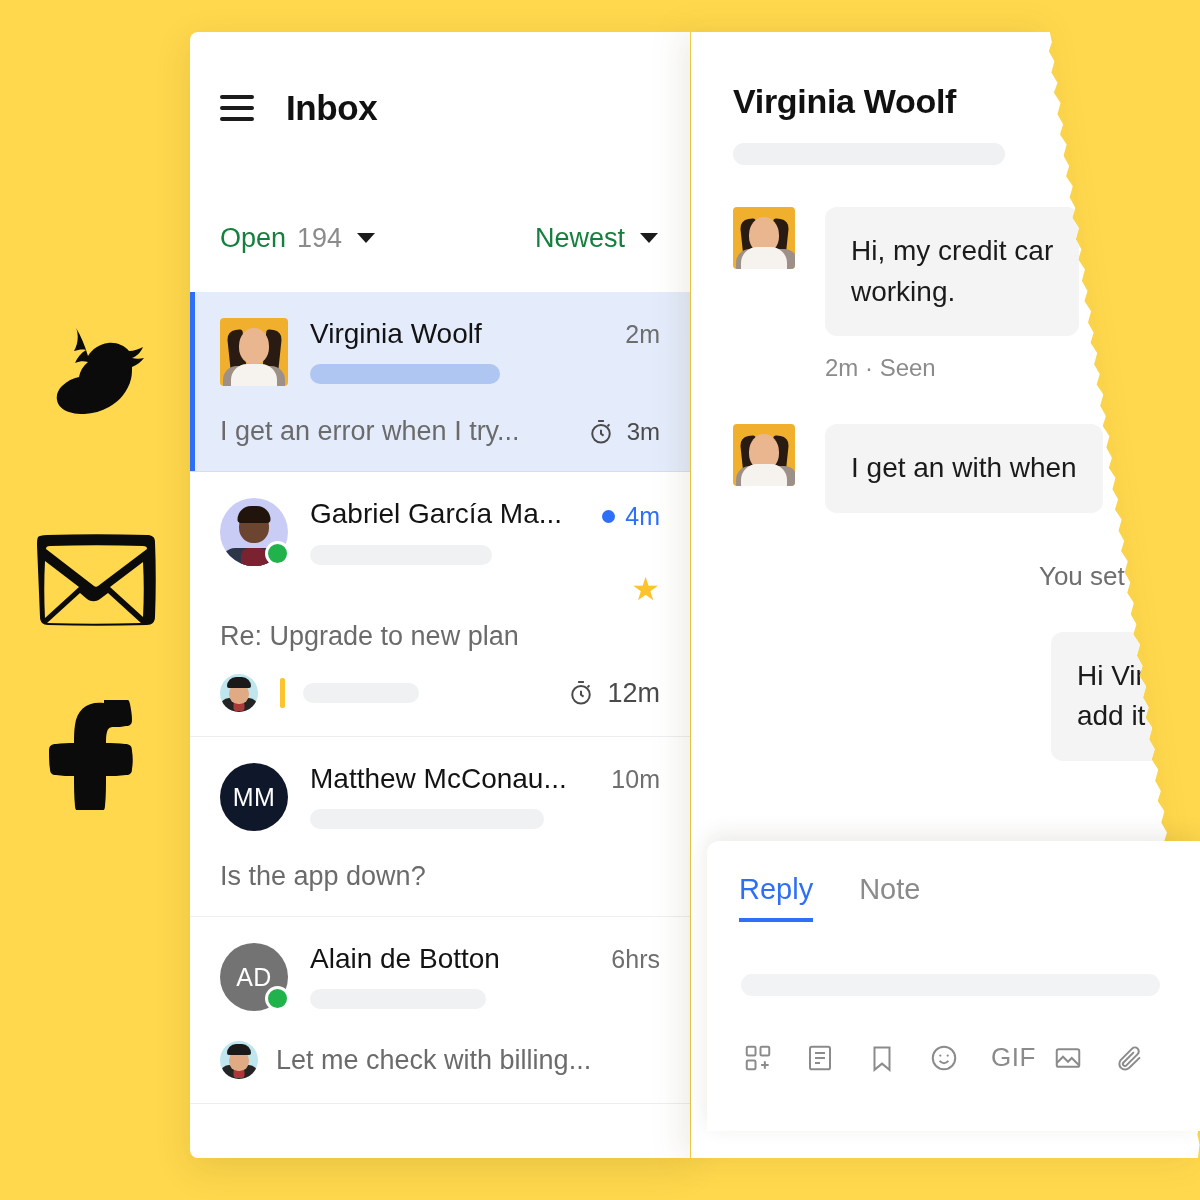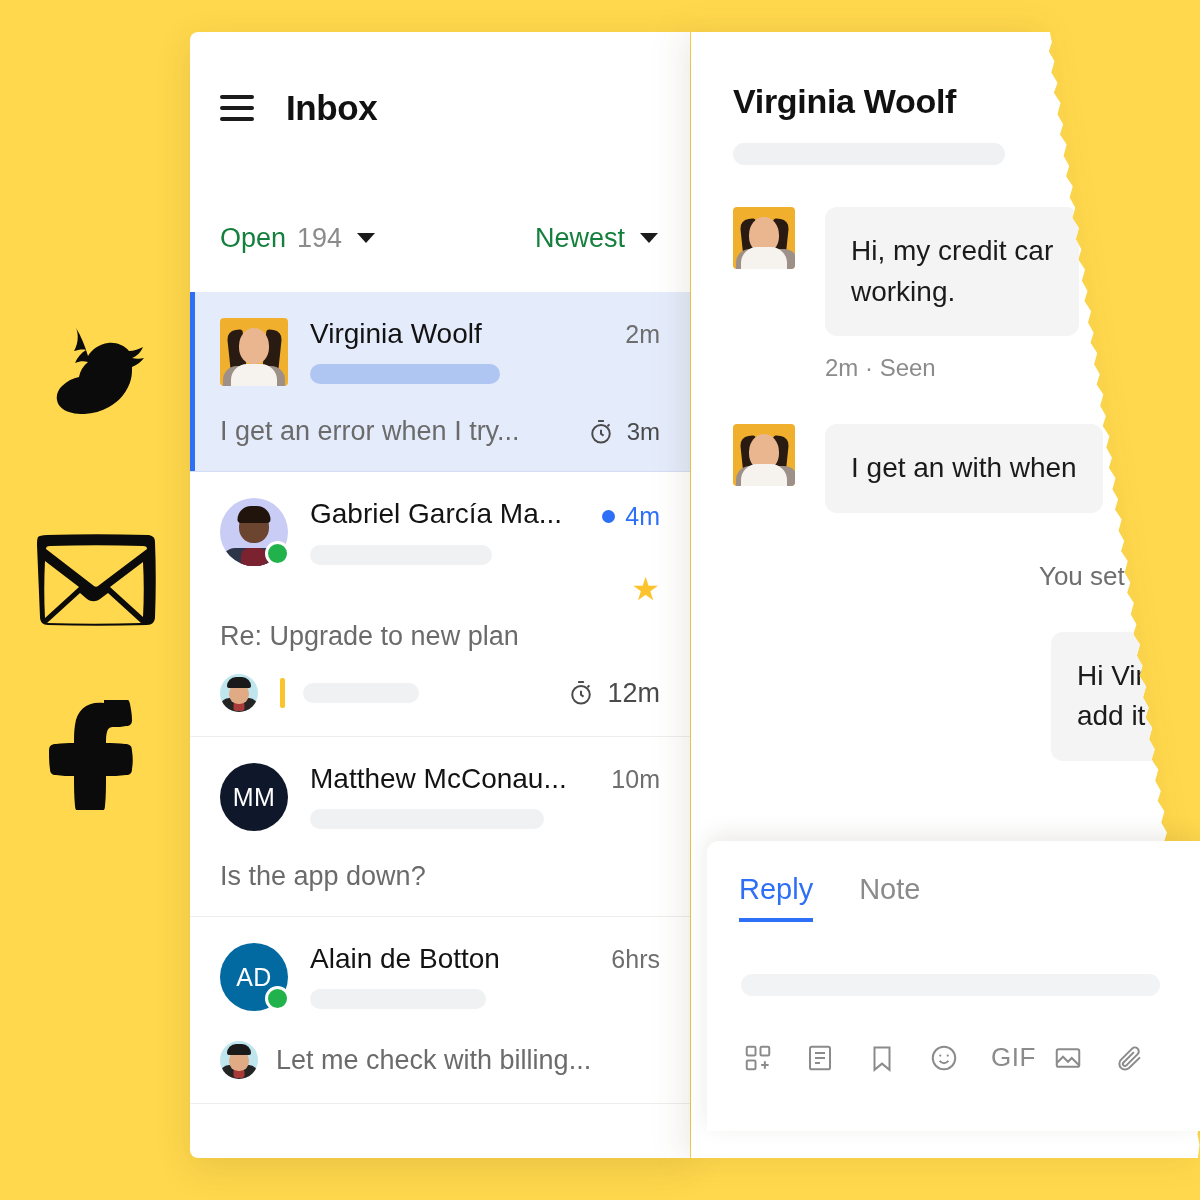--- a/index.html
+++ b/index.html
@@ -305,21 +305,21 @@
         </div>
       </div>
       <div class="conv-preview">
         <span class="txt">Is the app down?</span>
       </div>
     </div>
 
     <div class="conv">
       <div class="conv-top">
         <div class="avatar">
-          <div class="av-shape" style="background:#0369a1">AD</div>
+          <div class="av-shape" style="background:#737373">AD</div>
           <span class="online"></span>
         </div>
         <div class="conv-mid">
           <div class="conv-line1">
             <div class="conv-name">Alain de Botton</div>
             <div class="conv-right">
               <div class="conv-time">6hrs</div>
             </div>
           </div>
           <div class="bar" style="width:176px"></div>

